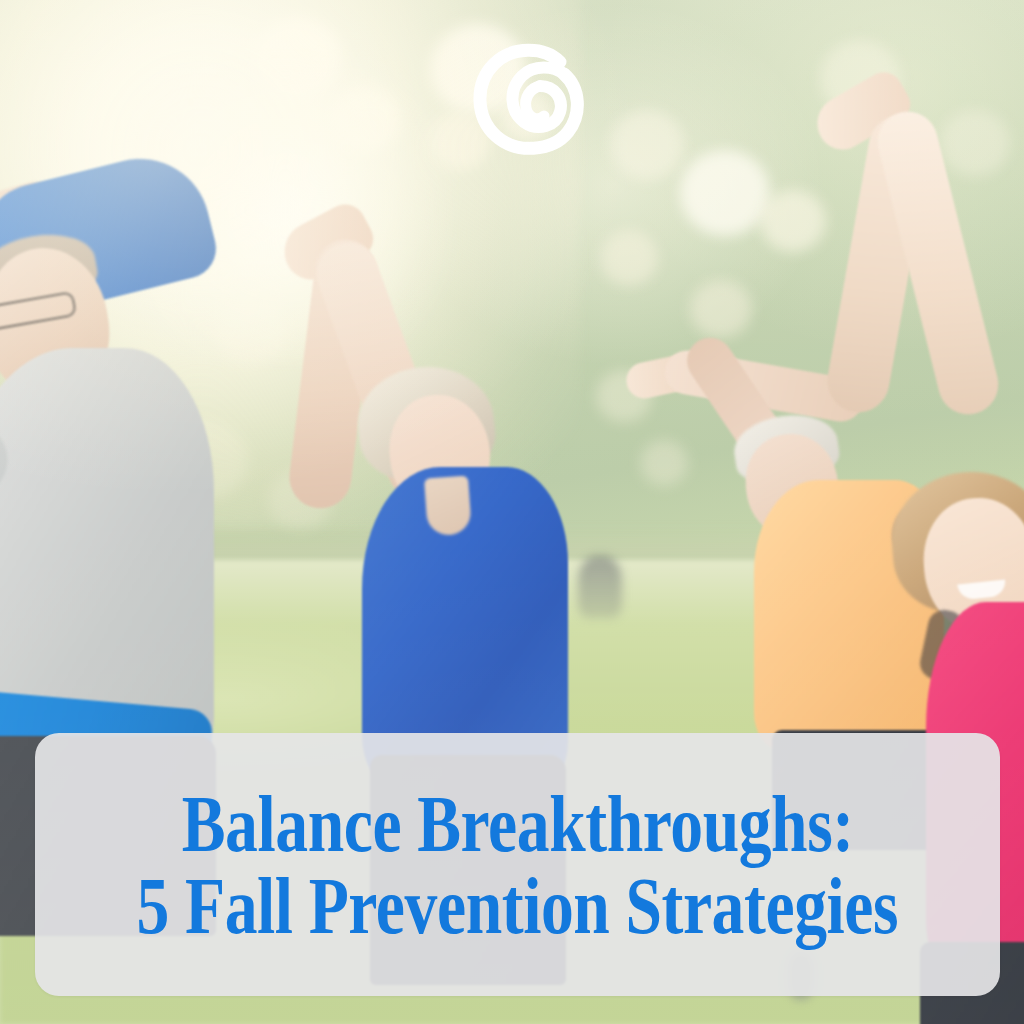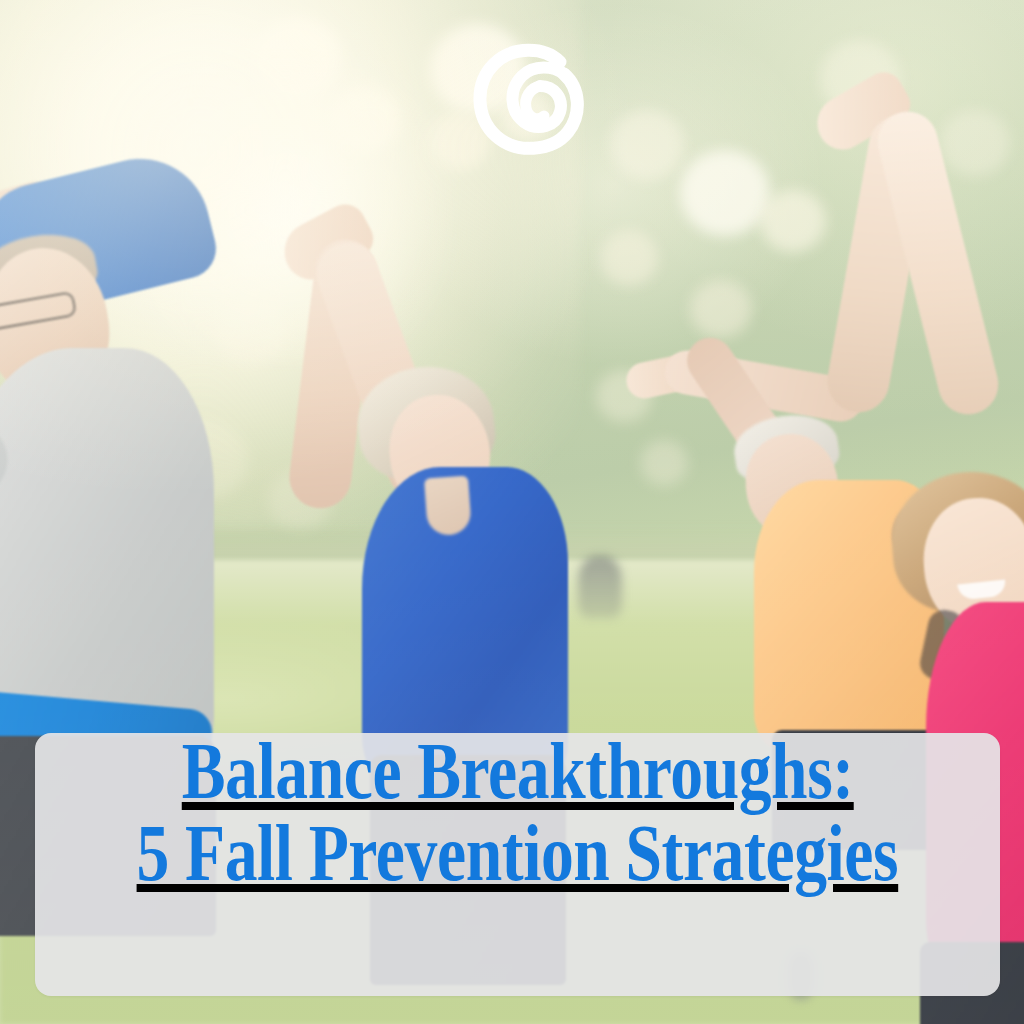--- a/index.html
+++ b/index.html
@@ -403,28 +403,27 @@
   .logo-wrap svg { display: block; width: 100%; height: 100%; }
 
   
   .title-panel {
     position: absolute;
     left: 35px;
     top: 733px;
     width: 965px;
     height: 263px;
     background: rgba(229,229,231,0.92);
-    border-radius: 16px;
+    border-radius: 24px;
     box-shadow: 0 1px 3px rgba(0,0,0,0.05);
     display: flex;
     flex-direction: column;
     align-items: center;
-    justify-content: flex-start;
+    justify-content: center;
     overflow: hidden;
-    text-decoration: underline;
   }
   .title-line {
     color: #1379dd;
     font-family: "Liberation Serif", "DejaVu Serif", serif;
     font-weight: 700;
     font-size: 78px;
     line-height: 0.95;
     letter-spacing: -0.5px;
     white-space: nowrap;
     text-align: center;

